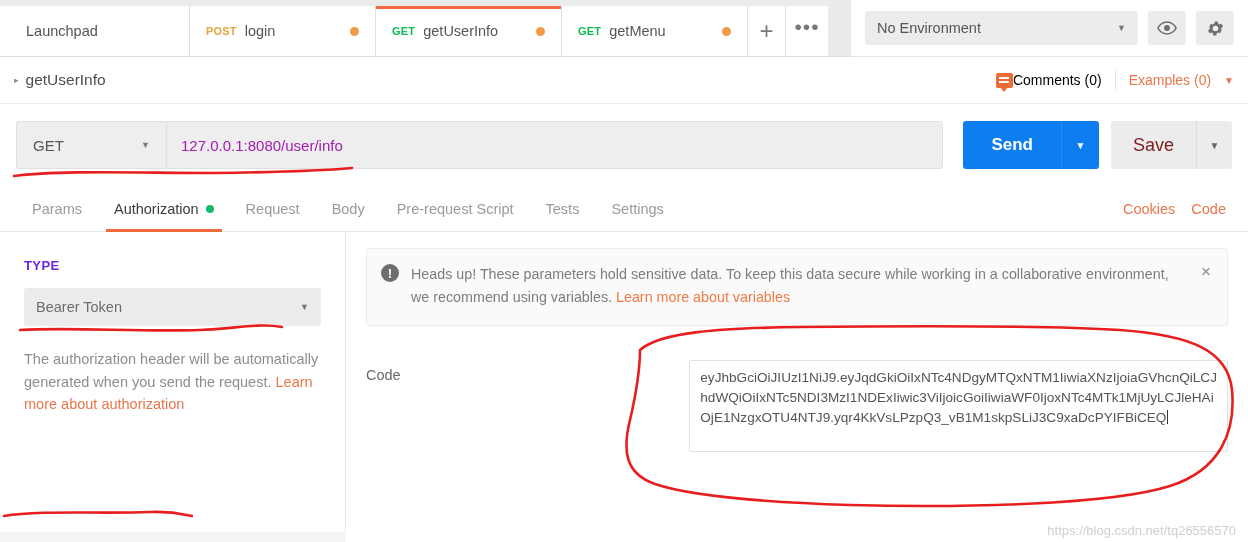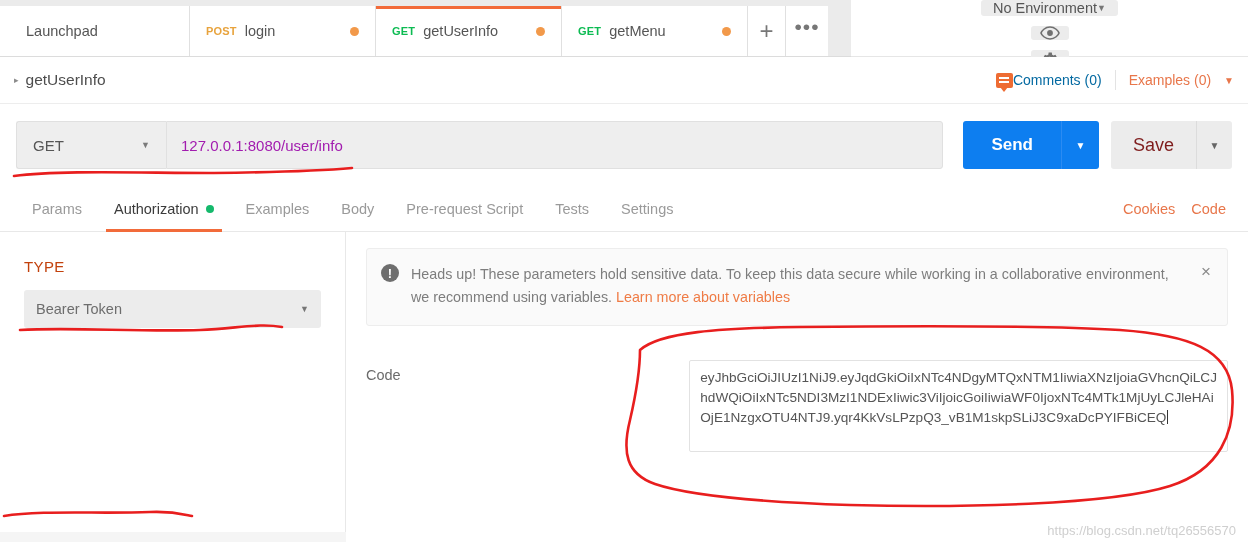--- a/index.html
+++ b/index.html
@@ -41,21 +41,21 @@
     height: 50px; display: flex; align-items: center; justify-content: center;
     background: #fff; color: #777; cursor: pointer;
   }
   .tabadd { width: 38px; font-size: 24px; font-weight: 300; border-right: 1px solid #e0e0e0;}
   .tabmore { width: 42px; font-size: 21px; letter-spacing: 1px; padding-bottom: 9px; }
 
   
   .envbar {
     position: absolute; left: 851px; top: 0; width: 397px; height: 57px;
     background: #fff; display: flex; align-items: center; padding: 0 14px;
-    gap: 10px; border-bottom: 1px solid #e6e6e6; flex-direction: column;
+    gap: 10px; border-bottom: 1px solid #e6e6e6;
   }
   .envsel {
     flex: 1; height: 34px; background: #ececec; border-radius: 3px;
     display: flex; align-items: center; padding: 0 12px; cursor: pointer;
     font-size: 14.5px; color: #555;
   }
   .envsel .caret { margin-left: auto; font-size: 9px; color: #767676; }
   .iconbtn {
     width: 38px; height: 34px; background: #ececec; border-radius: 3px;
     display: flex; align-items: center; justify-content: center; cursor: pointer;
@@ -64,21 +64,21 @@
 
   
   .crumbrow {
     position: absolute; left: 0; top: 57px; width: 1248px; height: 47px;
     background: #fff; display: flex; align-items: center; padding: 0 14px;
     border-bottom: 1px solid #ededed;
   }
   .crumb { display: flex; align-items: center; font-size: 15.5px; color: #4d4d4d; cursor: pointer; }
   .crumb .arrow { font-size: 9px; color: #8a8a8a; margin-right: 7px; }
   .crumbright { margin-left: auto; display: flex; align-items: center; gap: 13px; font-size: 14px; }
-  .cmt { display: flex; align-items: center; color: #0369a1; cursor: pointer; }
+  .cmt { display: flex; align-items: center; color: #000000; cursor: pointer; }
   .cmticon {
     width: 17px; height: 15px; background: #ee6c33; border-radius: 2px;
     position: relative; display: flex; flex-direction: column;
     justify-content: center; align-items: center; gap: 2px;
   }
   .cmticon i { display: block; width: 10px; height: 2px; background: #fff; }
   .cmticon::after {
     content: ""; position: absolute; bottom: -4px; left: 4px;
     border-left: 4px solid transparent; border-right: 4px solid transparent;
     border-top: 5px solid #ee6c33;
@@ -142,21 +142,21 @@
   }
   .greendot { width: 8px; height: 8px; border-radius: 50%; background: #15b96c; }
   .sectabs .right { margin-left: auto; display: flex; gap: 16px; padding-right: 6px; }
   .sectabs .right span { color: #e8764a; font-size: 14.5px; cursor: pointer; }
 
   
   .leftpane {
     position: absolute; left: 0; top: 232px; width: 346px; height: 300px;
     background: #fff; border-right: 1px solid #e8e8e8; padding: 26px 24px 0 24px;
   }
-  .typelabel { font-size: 15px; font-weight: normal; color: #c2410c; letter-spacing: .4px; }
+  .typelabel { font-size: 13px; font-weight: bold; color: #6d28d9; letter-spacing: .4px; }
   .typesel {
     margin-top: 15px; height: 38px; background: #ececec; border-radius: 3px;
     display: flex; align-items: center; padding: 0 12px; font-size: 14.5px;
     color: #6d6d6d; cursor: pointer;
   }
   .typesel .caret { margin-left: auto; font-size: 9px; color: #767676; }
   .helptext {
     margin-top: 22px; font-size: 14.5px; line-height: 1.56; color: #8d8d8d;
   }
   .helptext a { color: #e8764a; text-decoration: none; cursor: pointer; }
@@ -289,21 +289,21 @@
 
   <div class="sectabs">
     <div class="stab">
       <span>Params</span>
     </div>
     <div class="stab active">
       <span>Authorization</span>
       <span class="greendot"></span>
     </div>
     <div class="stab">
-      <span>Examples</span>
+      <span>Request</span>
     </div>
     <div class="stab">
       <span>Body</span>
     </div>
     <div class="stab">
       <span>Pre-request Script</span>
     </div>
     <div class="stab">
       <span>Tests</span>
     </div>
@@ -314,20 +314,23 @@
       <span>Cookies</span>
       <span>Code</span>
     </div>
   </div>
 
   <div class="leftpane">
     <div class="typelabel">TYPE</div>
     <div class="typesel">
       <span>Bearer Token</span>
       <span class="caret">▼</span>
+    </div>
+    <div class="helptext">
+      <span>The authorization header will be automatically generated when you send the request. </span><a>Learn more about authorization</a>
     </div>
   </div>
 
   <div class="rightpane">
     <div class="banner">
       <span class="warnicon">!</span>
       <div class="bannertext">
         <span>Heads up! These parameters hold sensitive data. To keep this data secure while working in a collaborative environment, we recommend using variables. </span><a>Learn more about variables</a>
       </div>
       <span class="bannerclose">×</span>

